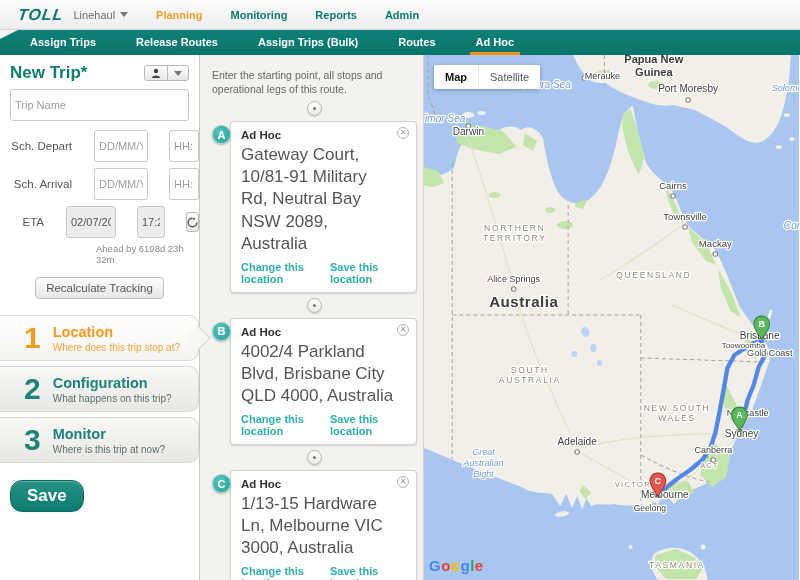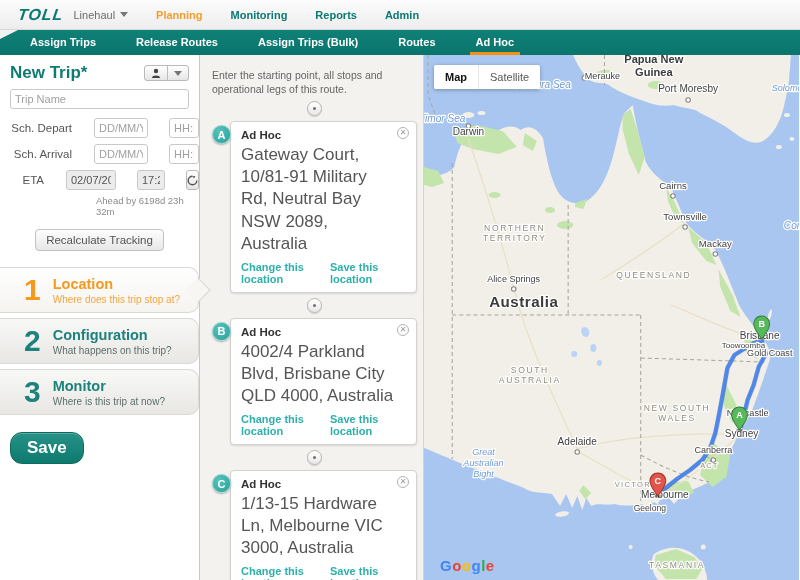--- a/index.html
+++ b/index.html
@@ -33,21 +33,21 @@
 
   
   .lf-head { display:flex; align-items:center; justify-content:space-between; padding:8px 10px 4px 10px; }
   .new-trip { color:#0e7c73; font-size:17px; font-weight:bold; }
   .user-split { display:flex; border:1px solid #b9b9b9; border-radius:3px; overflow:hidden;
                 background:linear-gradient(#fff,#e6e6e6); cursor:pointer; }
   .user-split .cell { padding:2px 6px; display:flex; align-items:center; }
   .user-split .cell + .cell { border-left:1px solid #bbb; }
   .tripname-row { padding:2px 10px 6px 10px; }
   input.txt { font-family:"Liberation Sans",sans-serif; font-size:11px; color:#555; border:1px solid #c9c9c9;
-              border-radius:3px; height:20px; padding:0 4px; outline:none; }
+              border-radius:3px; height:32px; padding:0 4px; outline:none; }
   input.txt::placeholder { color:#a0a0a0; }
   .tripname-row input { width:100%; }
   .frow { display:flex; align-items:center; padding:3px 0;gap:18px; }
   .frow .lbl { width:88px; text-align:right; font-size:11.5px; color:#555; padding-right:4px; }
   .frow .date { width:54px; }
   .frow .time { width:30px; margin-left:3px; }
   .frow.eta .date { width:50px; background:#ececec; }
   .frow.eta .time { width:28px; background:#ececec; }
   .refresh-btn { margin-left:3px; width:20px; height:20px; border:1px solid #b9b9b9; border-radius:3px;
                  background:linear-gradient(#fff,#e6e6e6); display:flex; align-items:center; justify-content:center; cursor:pointer; }
@@ -96,21 +96,21 @@
   .close-x { position:absolute; top:5px; right:7px; width:12px; height:12px; border:1px solid #b3b3b3; border-radius:50%;
              color:#999; font-size:8px; line-height:10px; text-align:center; cursor:pointer; background:#fff; }
 
   
   .mapwrap svg { display:block; }
   .map-ctl { position:absolute; top:10px; left:10px; display:flex; box-shadow:0 1px 4px rgba(0,0,0,.3);
              border-radius:2px; overflow:hidden; z-index:6; }
   .map-ctl .mbtn { background:#fff; font-size:11px; padding:6px 11px; cursor:pointer; color:#565656; }
   .map-ctl .mbtn.sel { font-weight:bold; color:#111; }
   .map-ctl .mbtn + .mbtn { border-left:1px solid #e6e6e6; }
-  .glogo { position:absolute; left:16px; bottom:6px; font-size:15px; font-weight:bold; letter-spacing:.5px; z-index:6; cursor:pointer; }
+  .glogo { position:absolute; left:5px; bottom:6px; font-size:15px; font-weight:bold; letter-spacing:.5px; z-index:6; cursor:pointer; }
   .glogo span:nth-child(1){color:#4285F4} .glogo span:nth-child(2){color:#EA4335}
   .glogo span:nth-child(3){color:#FBBC05} .glogo span:nth-child(4){color:#4285F4}
   .glogo span:nth-child(5){color:#34A853} .glogo span:nth-child(6){color:#EA4335}
 </style>
 </head>
 <body>
 
 <div class="header">
   <div class="logo">TOLL</div>
   <div class="product">

